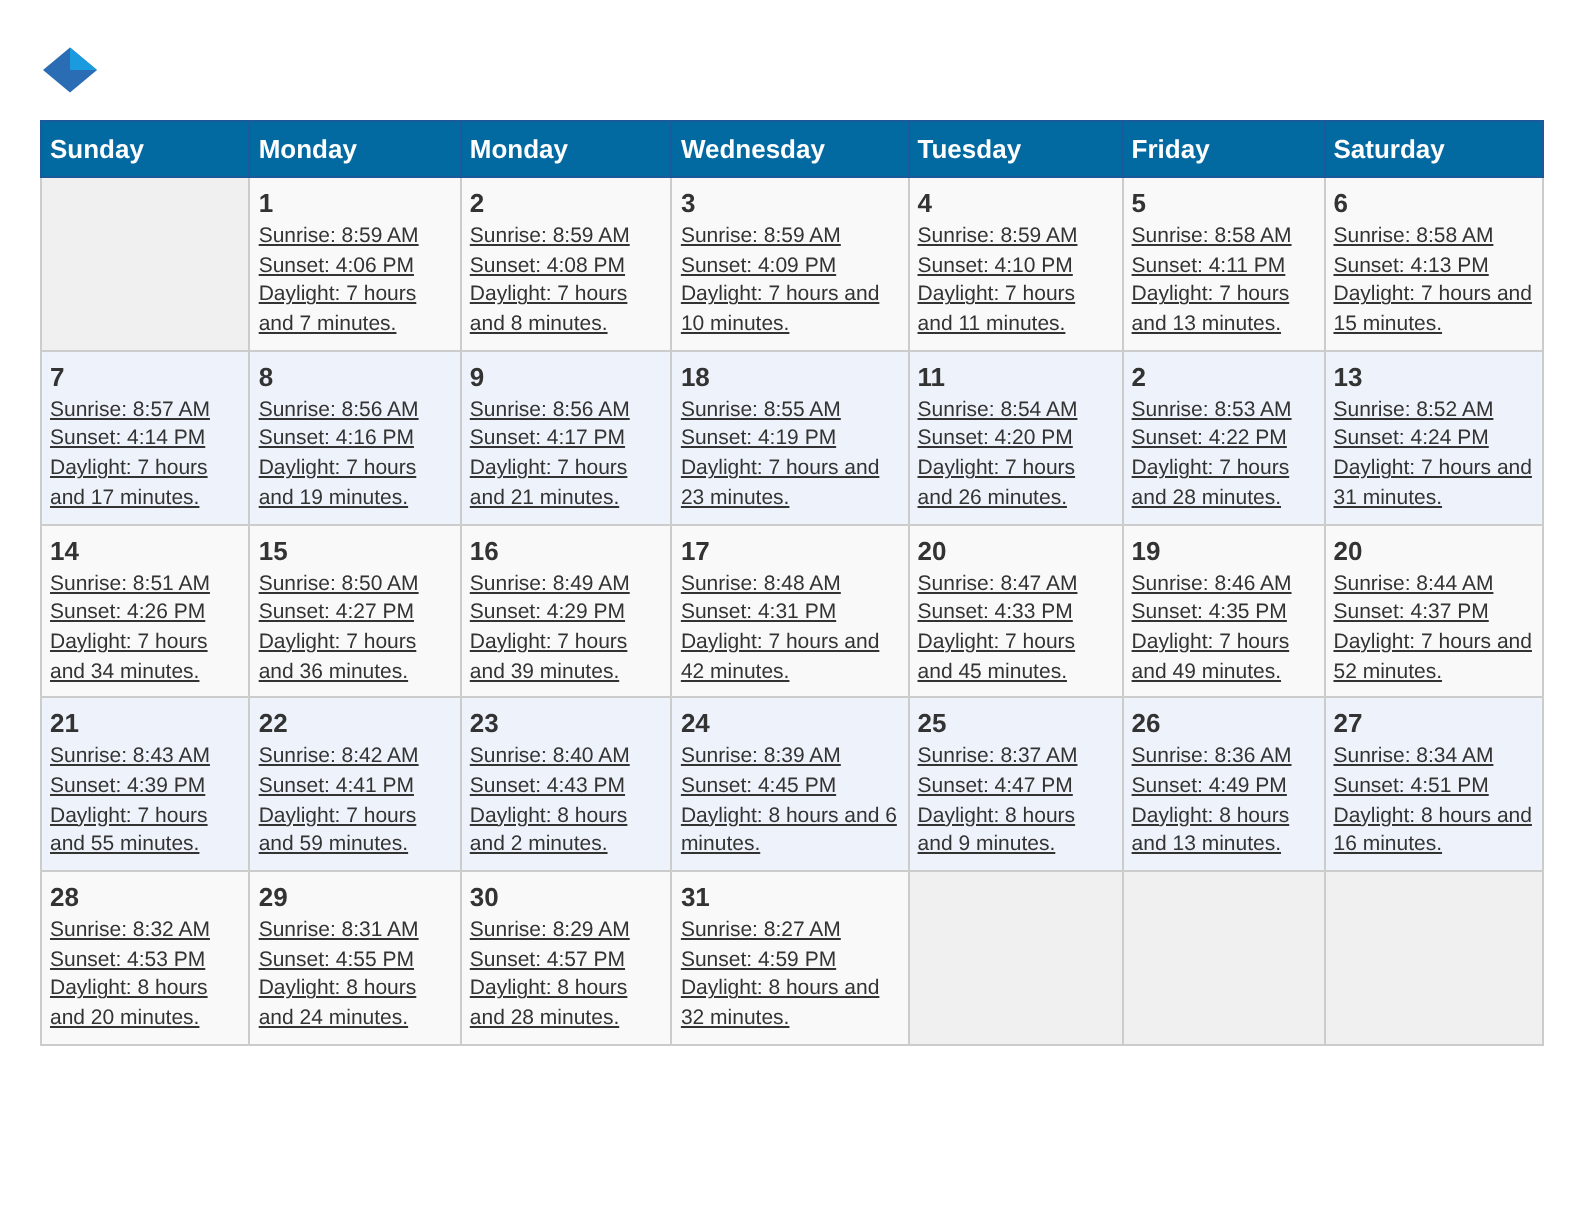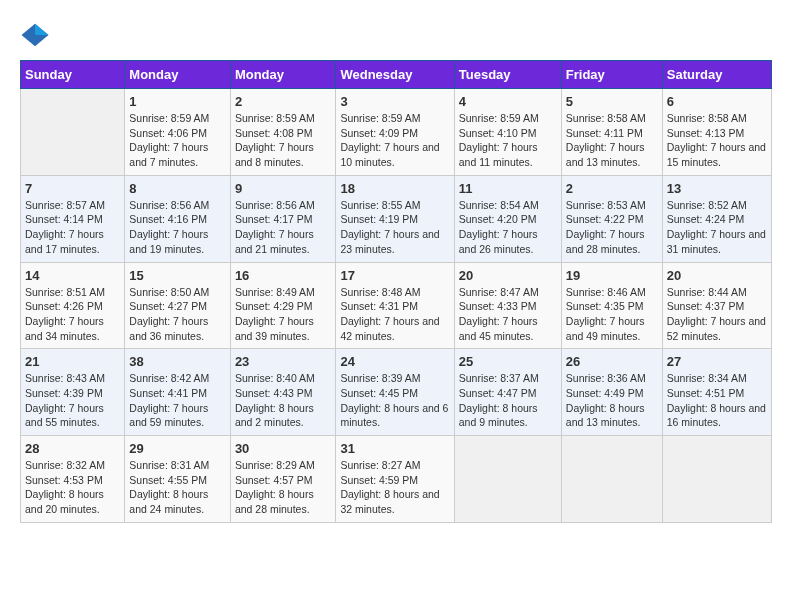--- a/index.html
+++ b/index.html
@@ -36,21 +36,21 @@
     .location-title {
       font-size: 16px;
       color: #555;
     }
     table {
       width: 100%;
       border-collapse: collapse;
       font-size: 11px;
     }
     thead tr {
-      background: #6d28d9;
+      background: #0369a1;
       color: #fff;
     }
     thead th {
       padding: 6px 4px;
       text-align: left;
       font-size: 13px;
       font-weight: bold;
       border: 1px solid #1a5a9a;
     }
     tbody tr {
@@ -72,20 +72,21 @@
       font-size: 13px;
       font-weight: bold;
       color: #333;
       display: block;
       margin-bottom: 2px;
     }
     .day-detail {
       color: #333;
       font-size: 10.5px;
       line-height: 1.4;
+      text-decoration: underline;
     }
     .empty-cell {
       background: #f0f0f0;
     }
   </style>
 </head>
 <body>
 
 <div class="header">
   <div class="logo">
@@ -203,21 +204,21 @@
           <span class="day-num">20</span>
           <div class="day-detail">Sunrise: 8:44 AM<br>Sunset: 4:37 PM<br>Daylight: 7 hours and 52 minutes.</div>
         </td>
       </tr>
       <tr>
         <td>
           <span class="day-num">21</span>
           <div class="day-detail">Sunrise: 8:43 AM<br>Sunset: 4:39 PM<br>Daylight: 7 hours and 55 minutes.</div>
         </td>
         <td>
-          <span class="day-num">38</span>
+          <span class="day-num">22</span>
           <div class="day-detail">Sunrise: 8:42 AM<br>Sunset: 4:41 PM<br>Daylight: 7 hours and 59 minutes.</div>
         </td>
         <td>
           <span class="day-num">23</span>
           <div class="day-detail">Sunrise: 8:40 AM<br>Sunset: 4:43 PM<br>Daylight: 8 hours and 2 minutes.</div>
         </td>
         <td>
           <span class="day-num">24</span>
           <div class="day-detail">Sunrise: 8:39 AM<br>Sunset: 4:45 PM<br>Daylight: 8 hours and 6 minutes.</div>
         </td>

